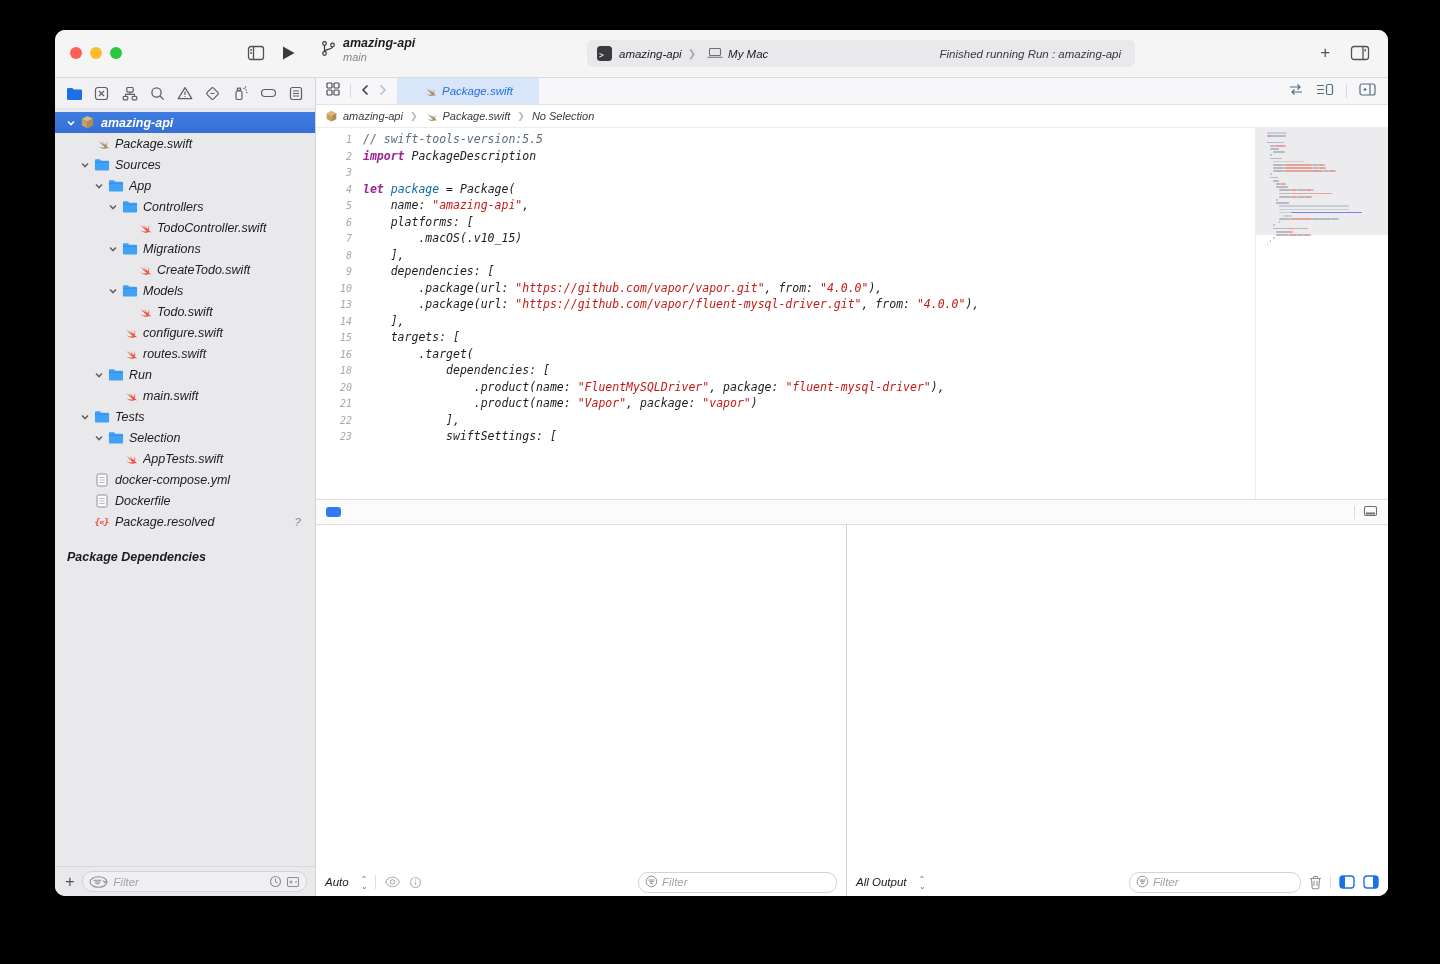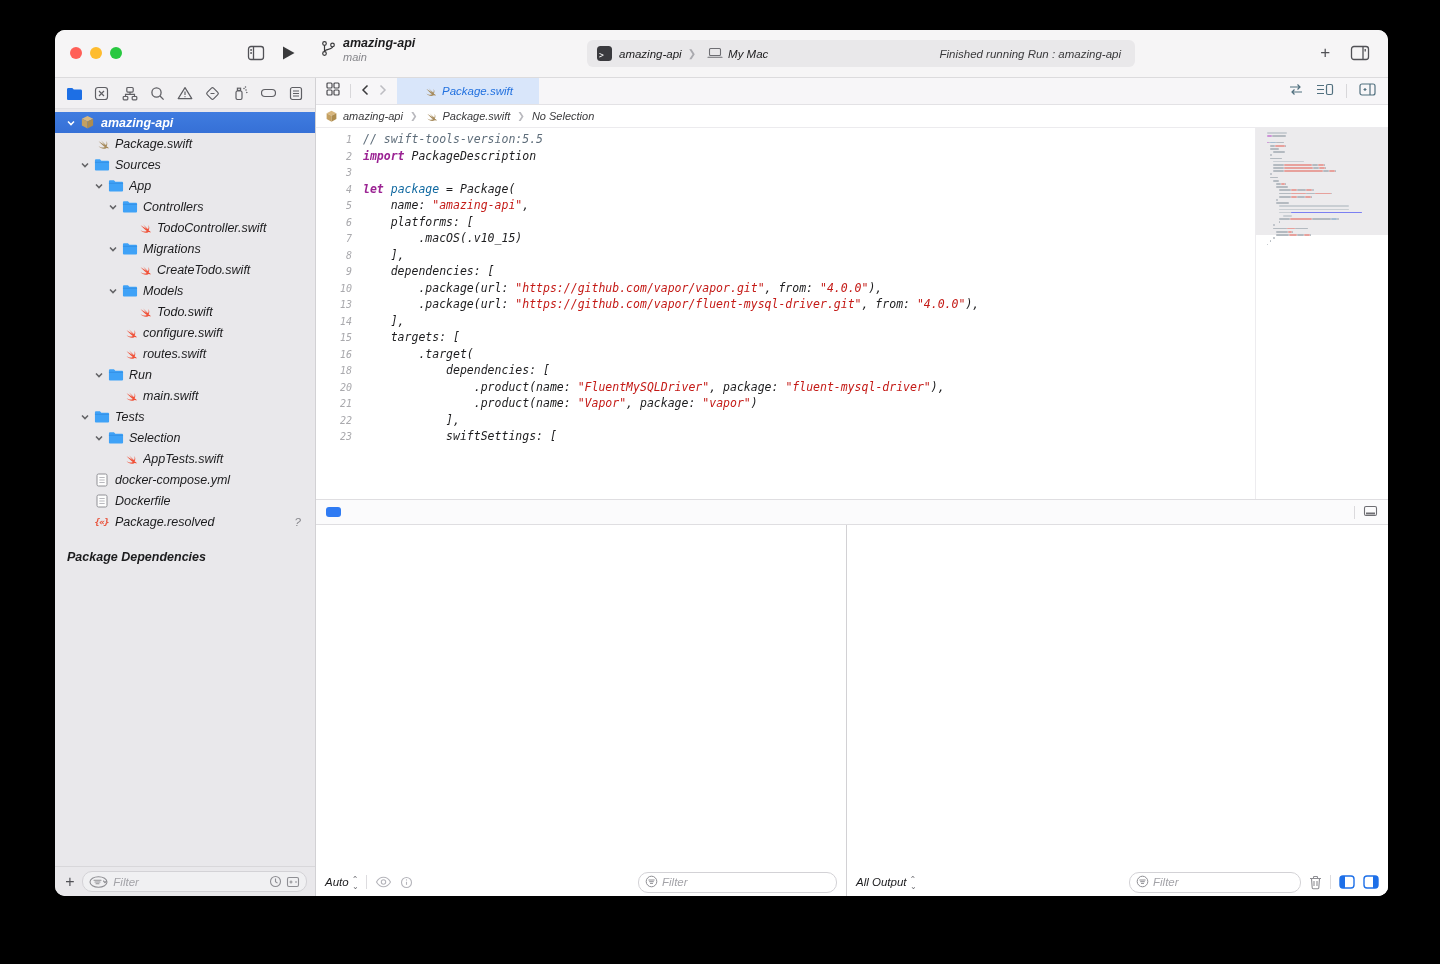--- a/index.html
+++ b/index.html
@@ -80,21 +80,21 @@
   .ebar .linecol{margin-left:auto;margin-top:40px;}
   .bluerect{width:15px;height:10px;border-radius:3px;background:#2F7BF3;}
   .ebar .esep{width:1px;height:13px;background:#DBDADD;}
   
   .debug{flex:1;display:flex;min-height:0;}
   .dpane{display:flex;flex-direction:column;min-width:0;background:#fff;}
   .dpane.left{width:530px;flex:none;}
   .dpane.right{flex:1;text-align:center;}
   .dcontent{flex:1;}
   .dbar{height:28px;flex:none;display:flex;align-items:center;padding:0 9px;gap:8px;font-size:11.5px;color:#1C1C1E;}
-  .scope{display:flex;align-items:center;gap:3px;}
+  .scope{display:flex;align-items:center;gap:12px;}
   .scope .ud{color:#6E6E73;font-size:8px;line-height:8px;display:inline-flex;flex-direction:column;}
   .dsep{width:1px;height:14px;background:#DDDCDF;}
   .gico{color:#B4B4BA;display:flex;align-items:center;}
   .dpill{width:185px;height:19px;margin-left:auto;border:1px solid #D3D2D6;border-radius:10px;display:flex;align-items:center;padding:0 6px;gap:4px;}
   .dpill .ph{color:#A3A3A8;font-size:11.5px;}
   .dpill.right-pill{width:158px;}
   .tgl{display:flex;align-items:center;}
 </style>
 </head>
 <body>

